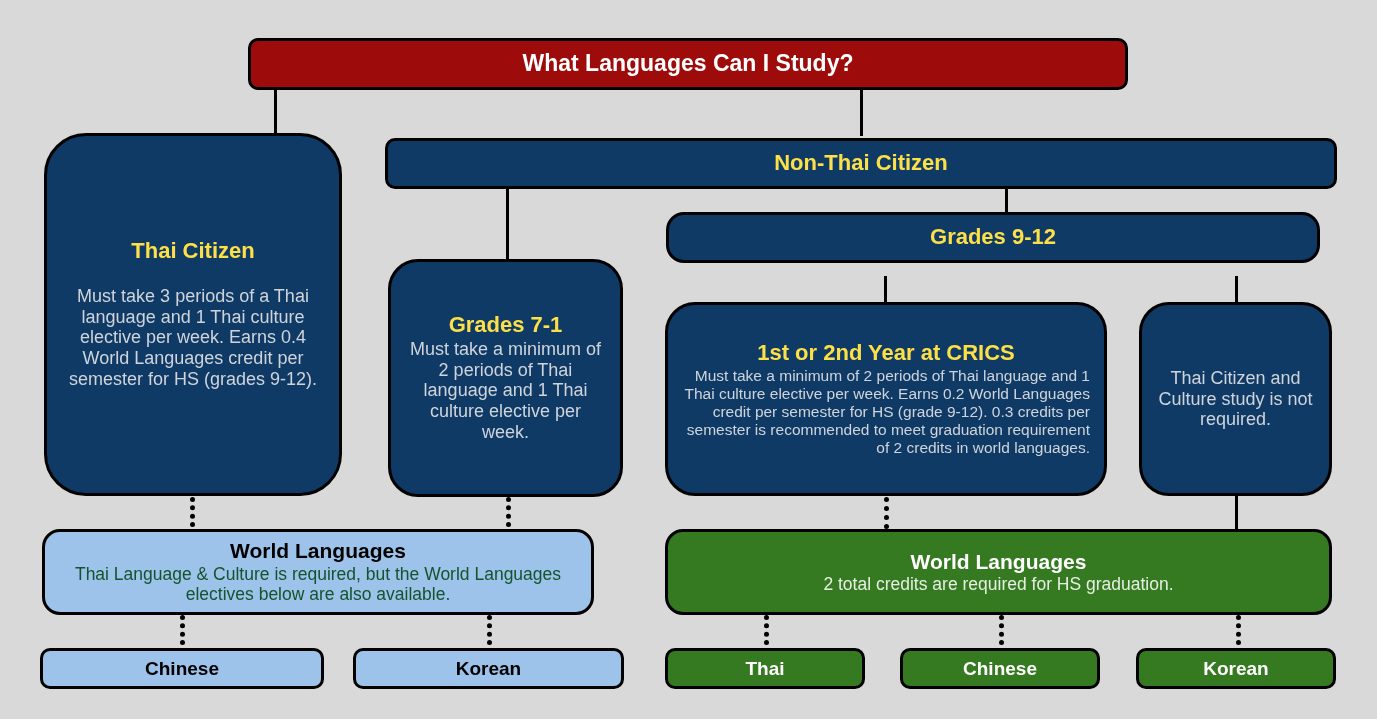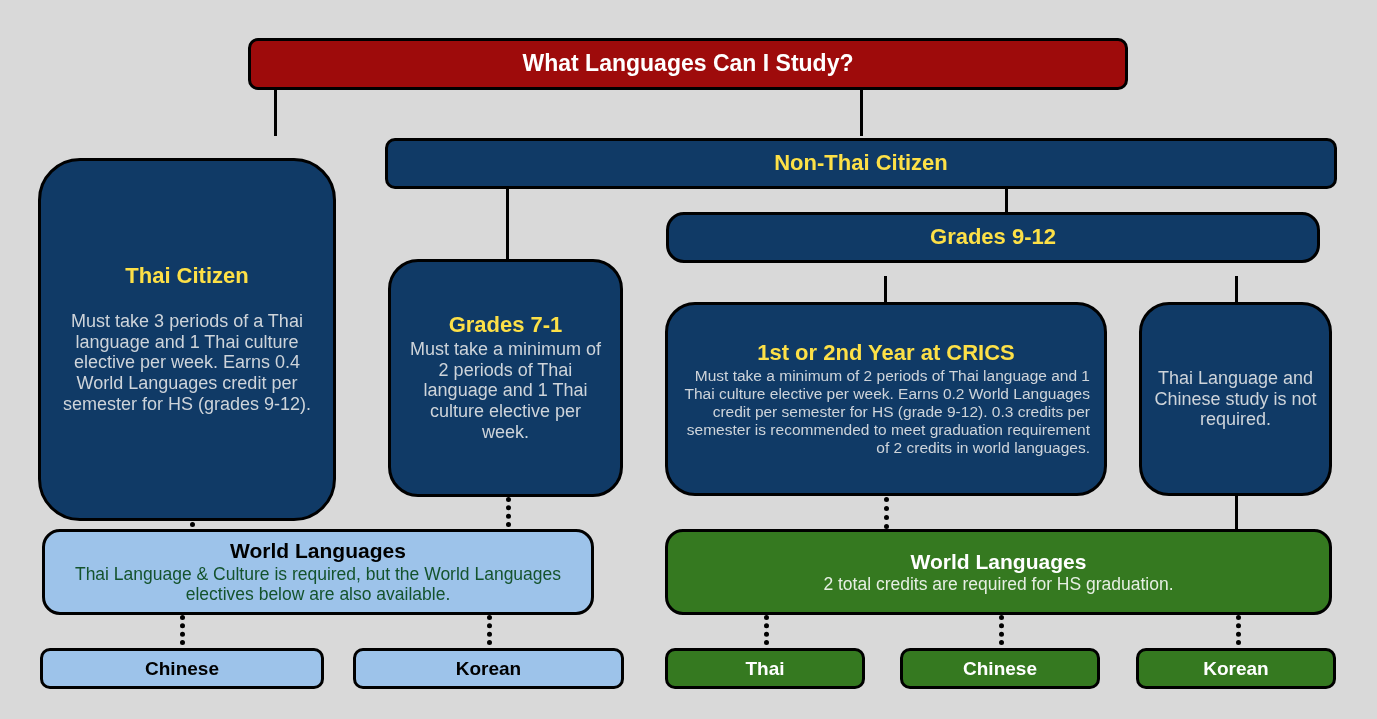--- a/index.html
+++ b/index.html
@@ -97,21 +97,21 @@
   <div class="conn conn-v-dotted" style="left:487px; top:615px; height:30px;"></div>
 
   <div class="conn conn-v-dotted" style="left:764px; top:615px; height:30px;"></div>
   <div class="conn conn-v-dotted" style="left:999px; top:615px; height:30px;"></div>
   <div class="conn conn-v-dotted" style="left:1236px; top:615px; height:30px;"></div>
 
   <div class="node theme-red r-sm" style="left:248px; top:38px; width:880px; height:52px;">
     <div class="title" style="font-size:23px;">What Languages Can I Study?</div>
   </div>
 
-  <div class="node theme-navy r-xl" style="left:38px; top:133px; width:298px; height:363px; padding:0 8px;margin-top:25px;">
+  <div class="node theme-navy r-xl" style="left:44px; top:133px; width:298px; height:363px; padding:0 8px;">
     <div class="title" style="font-size:22px; margin-bottom:22px;">Thai Citizen</div>
     <div class="body" style="font-size:18px;">Must take 3 periods of a Thai language and 1 Thai culture elective per week. Earns 0.4 World Languages credit per semester for HS (grades 9-12).</div>
   </div>
 
   <div class="node theme-navy r-sm" style="left:385px; top:138px; width:952px; height:51px;">
     <div class="title" style="font-size:22px;">Non-Thai Citizen</div>
   </div>
 
   <div class="node theme-navy r-lg" style="left:388px; top:259px; width:235px; height:238px; padding:0 14px;">
     <div class="title" style="font-size:22px; margin-bottom:1px;">Grades 7-1</div>
@@ -121,21 +121,21 @@
   <div class="node theme-navy r-md" style="left:666px; top:212px; width:654px; height:51px;">
     <div class="title" style="font-size:22px;">Grades 9-12</div>
   </div>
 
   <div class="node theme-navy r-lg" style="left:665px; top:302px; width:442px; height:194px; padding:0 14px;text-align:right;">
     <div class="title" style="font-size:22px; margin-bottom:2px;">1st or 2nd Year at CRICS</div>
     <div class="body" style="font-size:15.5px;">Must take a minimum of 2 periods of Thai language and 1 Thai culture elective per week. Earns 0.2 World Languages credit per semester for HS (grade 9-12). 0.3 credits per semester is recommended to meet graduation requirement of 2 credits in world languages.</div>
   </div>
 
   <div class="node theme-navy r-lg" style="left:1139px; top:302px; width:193px; height:194px; padding:0 12px;">
-    <div class="body" style="font-size:18px;">Thai Language and Chinese study is not required.</div>
+    <div class="body" style="font-size:18px;">Thai Citizen and Culture study is not required.</div>
   </div>
 
   <div class="node theme-lightblue r-md" style="left:42px; top:529px; width:552px; height:86px; padding:0 14px;">
     <div class="title" style="font-size:21px; margin-bottom:1px;">World Languages</div>
     <div class="body" style="font-size:17.5px;">Thai Language &amp; Culture is required, but the World Languages electives below are also available.</div>
   </div>
 
   <div class="node theme-green r-md" style="left:665px; top:529px; width:667px; height:86px; padding:0 14px;">
     <div class="title" style="font-size:21px; margin-bottom:1px;">World Languages</div>
     <div class="body" style="font-size:17.5px;">2 total credits are required for HS graduation.</div>

